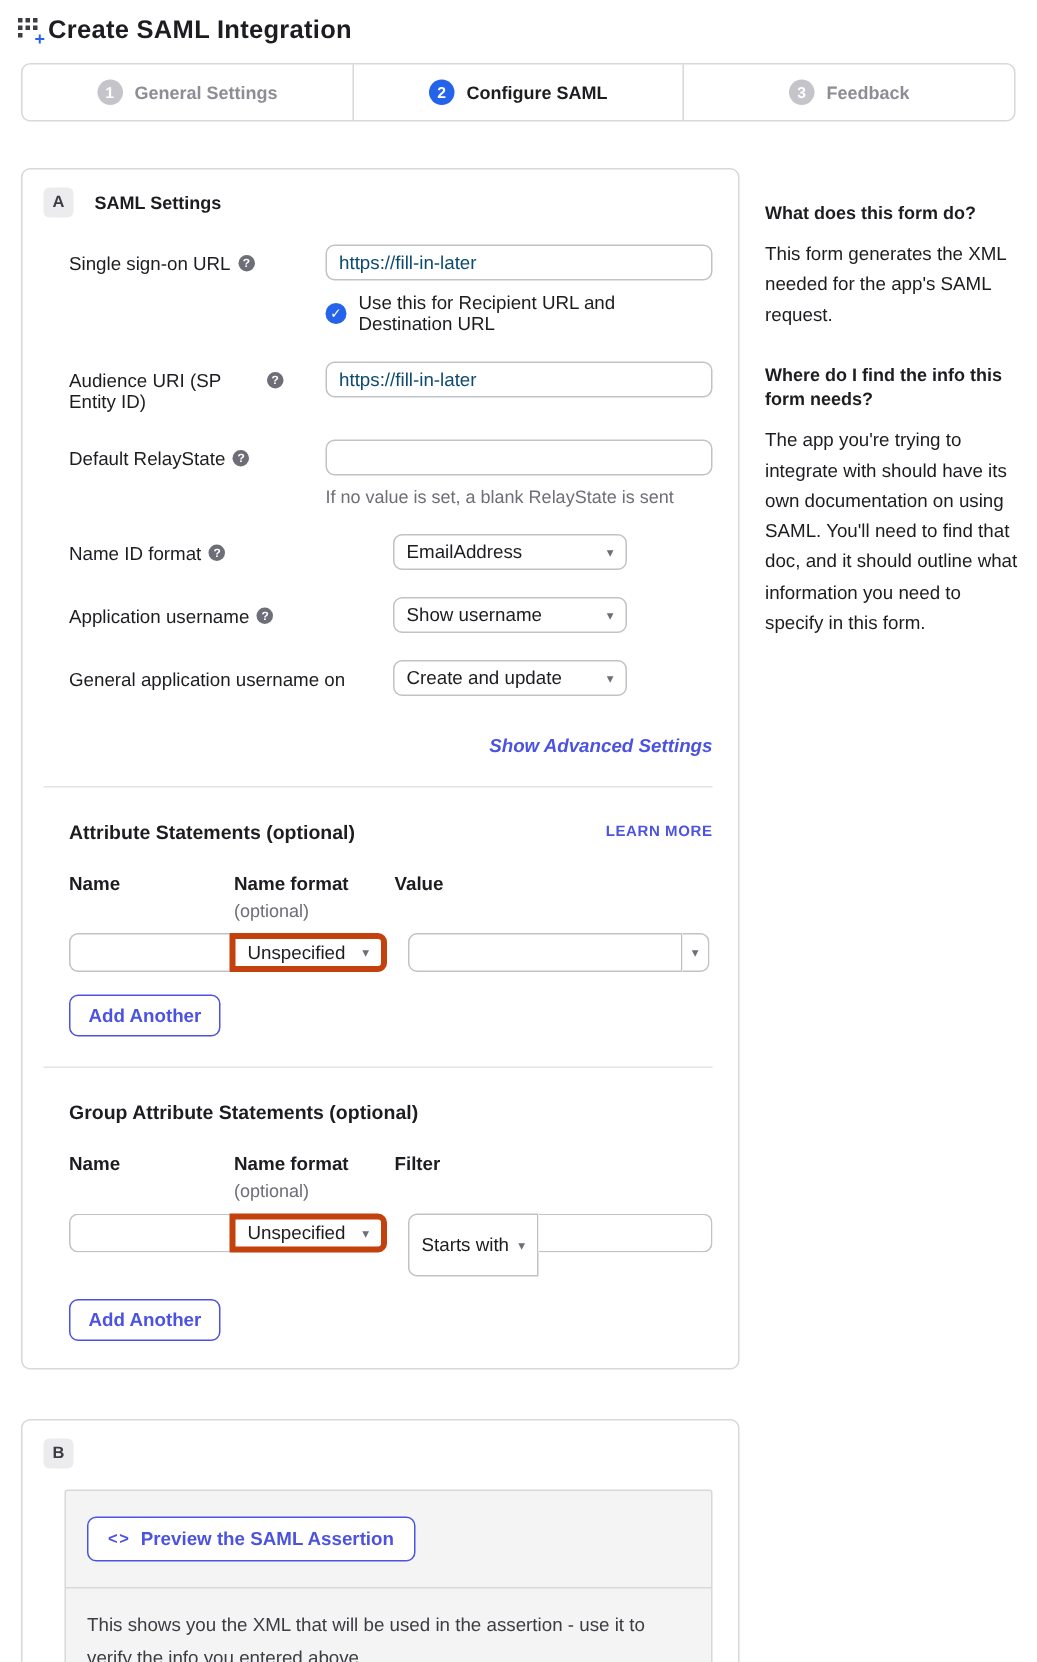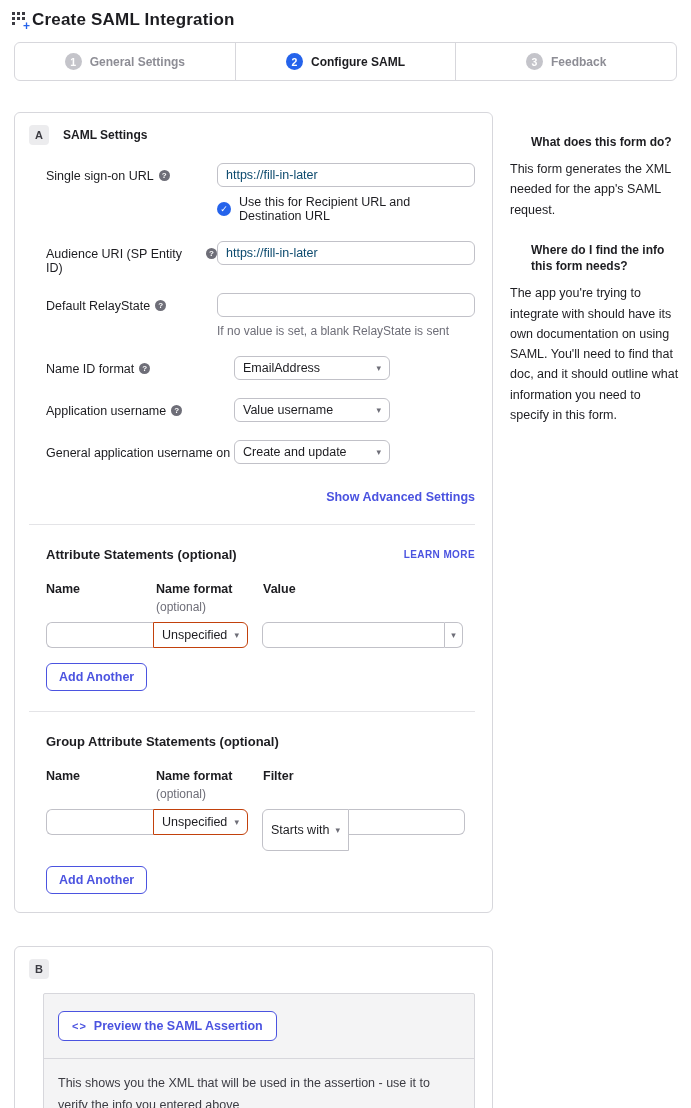--- a/index.html
+++ b/index.html
@@ -27,62 +27,62 @@
   .main-col { width:479px; margin-left:14px; }
   .help-col { width:171px; margin-left:17px; padding-top:22px; }
 
   .panel { background:#fff; border:1px solid #d7d7dc; border-radius:6px; padding:12px 17px 18px 14px; }
   .panel-head { display:flex; align-items:center; gap:14px; }
   .chip { width:20px; height:20px; background:#ececee; border-radius:4px; font-size:11px; font-weight:bold; color:#3c3c43; display:flex; align-items:center; justify-content:center; }
   .panel-head-title { font-size:12px; font-weight:bold; }
 
   .section-heading { font-size:13px; font-weight:bold; margin:24px 0 0 17px; }
 
-  .form-row { display:flex; margin:18px 0 0 17px; }
+  .form-row { display:flex; margin:18px 0 0 17px;gap:28px; }
   .form-label { width:188px; padding-top:6px; font-size:12.5px; display:flex; align-items:flex-start; gap:5px; }
   .help-icon { display:inline-block; width:11px; height:11px; margin-top:1px; border-radius:50%; background:#6e6e78; color:#fff; font-size:8px; font-weight:bold; text-align:center; line-height:11px; flex:0 0 auto; }
   .form-control { flex:1; }
   .text-input { width:258px; height:24px; border:1px solid #c1c1c8; border-radius:6px; padding:0 8px; font-size:12.5px; font-family:"Liberation Sans", sans-serif; color:#0c4a6e; background:#fff; }
   .hint { color:#6e6e78; font-size:12px; margin-top:7px; }
 
   .select { display:flex; align-items:center; justify-content:space-between; width:156px; height:24px; border:1px solid #c1c1c8; border-radius:6px; padding:0 8px; background:#fff; cursor:pointer; }
   .select .sel-val { font-size:12.5px; }
   .chev { color:#6e6e78; font-size:9px; line-height:1; }
 
   .checkbox-row { display:flex; align-items:center; gap:8px; margin-top:8px; }
   .checkbox { width:14px; height:14px; border-radius:50%; background:#2563eb; color:#fff; font-size:9px; display:flex; align-items:center; justify-content:center; cursor:pointer; flex:0 0 auto; }
   .checkbox-label { font-size:12.5px; }
 
   .adv-link-row { text-align:right; margin:26px 0 4px 0; }
-  .link { color:#4b53e0; font-weight:bold; font-size:12.5px; text-decoration:none; cursor:pointer; }
+  .link { color:#4b53e0; font-weight:bold; font-size:12.5px; text-decoration:none; cursor:pointer;font-style:italic; }
 
   .divider { border:none; border-top:1px solid #e4e4e7; margin:20px 0 0 0; }
 
   .sub-section-head { display:flex; justify-content:space-between; align-items:center; margin:22px 0 0 17px;text-align:center; }
   .sub-section-title { font-size:13px; font-weight:bold; }
   .learn-more { color:#4b53e0; font-size:10px; font-weight:bold; letter-spacing:.4px; cursor:pointer; }
 
   .attr-grid { margin-left:17px; }
   .attr-headers { display:flex; margin-top:20px; font-size:12.5px; font-weight:bold; }
   .attr-headers .h-name { width:110px; }
   .attr-headers .h-format { width:107px; }
   .optional-sub { font-weight:normal; color:#6e6e78; font-size:12px; margin-top:4px; }
   .attr-row { display:flex; margin-top:8px; }
   .attr-input-name { width:107px; height:26px; border:1px solid #c1c1c8; border-radius:6px 0 0 6px; border-right:none; padding:0 8px; font-size:12.5px; font-family:"Liberation Sans", sans-serif; }
-  .attr-select-format { display:flex; align-items:center; justify-content:space-between; width:95px; height:26px; border:1px solid #c2410c; border-radius:0 6px 6px 0; padding:0 8px; background:#fff; cursor:pointer; font-size:12.5px; }
+  .attr-select-format { display:flex; align-items:center; justify-content:space-between; width:105px; height:26px; border:4px solid #c2410c; border-radius:0 6px 6px 0; padding:0 8px; background:#fff; cursor:pointer; font-size:12.5px; }
   .attr-gap { width:14px; }
   .attr-input-value { width:183px; height:26px; border:1px solid #c1c1c8; border-radius:6px 0 0 6px; padding:0 8px; font-size:12.5px; font-family:"Liberation Sans", sans-serif; }
   .attr-mini-select { display:flex; align-items:center; justify-content:center; width:18px; height:26px; border:1px solid #c1c1c8; border-left:none; border-radius:0 6px 6px 0; background:#fff; cursor:pointer; }
   .attr-select-filter { display:flex; align-items:center; justify-content:space-between; width:87px; height:42px; border:1px solid #c1c1c8; border-radius:6px 0 0 6px; padding:0 8px; background:#fff; cursor:pointer; font-size:12.5px; }
   .attr-input-filter { width:116px; height:26px; border:1px solid #c1c1c8; border-left:none; border-radius:0 6px 6px 0; padding:0 8px; font-size:12.5px; font-family:"Liberation Sans", sans-serif; }
 
   .btn-outline { display:inline-block; margin:15px 0 0 17px; padding:6px 12px; background:#fff; border:1px solid #4b53e0; border-radius:6px; color:#4b53e0; font-size:12.5px; font-weight:bold; cursor:pointer; font-family:"Liberation Sans", sans-serif; }
 
   
-  .help-q { font-size:12px; font-weight:bold; line-height:1.35; margin-top:22px;margin-left:21px; }
+  .help-q { font-size:12px; font-weight:bold; line-height:1.35; margin-top:22px; }
   .help-q:first-child { margin-top:0; }
   .help-a { font-size:12.5px; line-height:1.62; margin-top:9px; }
 
   
   .panel-b { margin-top:33px; padding-bottom:14px; }
   .preview-box { margin:14px 0 0 14px; margin-right:0; border:1px solid #d7d7dc; border-radius:2px; background:#f4f4f5; }
   .preview-box-top { padding:17px 14px; border-bottom:1px solid #d7d7dc; }
   .btn-preview { display:inline-flex; align-items:center; gap:7px; padding:7px 13px; background:#fff; border:1px solid #4b53e0; border-radius:6px; color:#4b53e0; font-size:12.5px; font-weight:bold; cursor:pointer; font-family:"Liberation Sans", sans-serif; }
   .code-glyph { font-size:11px; font-weight:bold; letter-spacing:1px; }
   .preview-box-bottom { padding:14px 14px 26px 14px; font-size:12.5px; line-height:1.75; color:#3c3c43; }
@@ -182,21 +182,21 @@
       </div>
 
       
       <div class="form-row">
         <div class="form-label">
           <span>Application username</span>
           <span class="help-icon">?</span>
         </div>
         <div class="form-control">
           <div class="select">
-            <span class="sel-val">Value username</span>
+            <span class="sel-val">Show username</span>
             <span class="chev">▾</span>
           </div>
         </div>
       </div>
 
       
       <div class="form-row">
         <div class="form-label">
           <span>General application username on</span>
         </div>

